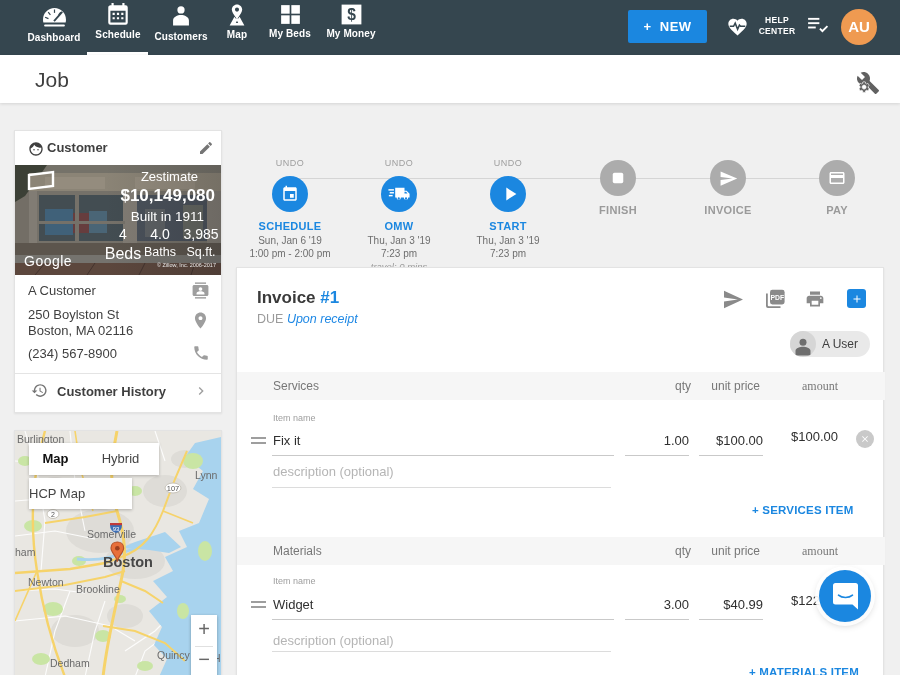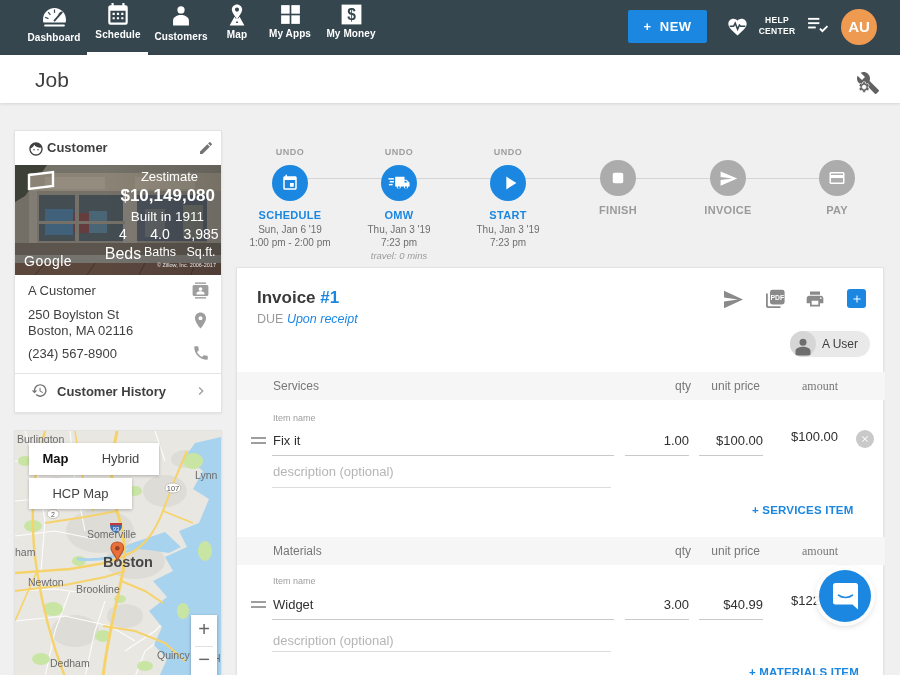--- a/index.html
+++ b/index.html
@@ -24,21 +24,21 @@
 #custhead { position:absolute; left:0; top:0; width:100%; height:34px; }
 #custhead .t { position:absolute; left:32px; top:9px; font-size:13px; font-weight:bold; color:#3f3f3f; }
 #photo { position:absolute; left:0; top:34px; width:206px; height:110px; overflow:hidden; }
 .zr { position:absolute; right:6px; color:#fff; text-align:right; width:190px; }
 #custinfo { position:absolute; left:0; top:0; width:100%; height:100%; }
 
 #mapcard { left:14px; top:430px; width:208px; height:246px; overflow:hidden; }
 
 #steps { position:absolute; left:236px; top:130px; width:648px; height:130px; }
 .step { position:absolute; width:110px; text-align:center; }
-.step .undo { margin-top:17px; font-size:9px; color:#9e9e9e; font-weight:bold; letter-spacing:0.5px; }
+.step .undo { margin-top:28px; font-size:9px; color:#9e9e9e; font-weight:normal; letter-spacing:0.5px; }
 .circ { width:36px; height:36px; border-radius:50%; margin:0 auto; position:relative; }
 .circ.blue { background:#1b87e0; }
 .circ.gray { background:#acacac; }
 .steplbl { font-size:11px; font-weight:bold; margin-top:8px; letter-spacing:0.3px; }
 .steplbl.blue { color:#1b87e0; }
 .steplbl.gray { color:#9a9a9a; }
 .stepsub { font-size:10px; color:#6e6e6e; line-height:13px; margin-top:2px; }
 .connector { position:absolute; top:47.5px; height:1px; background:#d5d5d5; }
 
 #invcard { left:236px; top:267px; width:648px; height:500px; }
@@ -101,21 +101,21 @@
       </svg>
     <div class="lbl">Map</div>
   </div>
   <div class="navitem" style="left:262px;width:56px;">
     <svg width="25" height="25" viewBox="0 0 24 24" fill="#fff">
         <rect x="3" y="3" width="8.2" height="8.2"></rect>
         <rect x="12.8" y="3" width="8.2" height="8.2"></rect>
         <rect x="3" y="12.8" width="8.2" height="8.2"></rect>
         <rect x="12.8" y="12.8" width="8.2" height="8.2"></rect>
       </svg>
-    <div class="lbl">My Apps</div>
+    <div class="lbl">My Beds</div>
   </div>
   <div class="navitem" style="left:322px;width:58px;">
     <svg width="25" height="25" viewBox="0 0 24 24">
         <rect x="2.5" y="2.5" width="19" height="19" fill="#fff"></rect>
         <text x="12" y="17.4" font-size="15" font-weight="bold" fill="#35464f" text-anchor="middle" font-family="Liberation Sans">$</text>
       </svg>
     <div class="lbl">My Money</div>
   </div>
   <div id="tab-underline" style="left:87px;width:61px;"></div>
   <div id="newbtn">+&nbsp;&nbsp;NEW</div>
@@ -310,21 +310,21 @@
       </g>
     </g>
     <g transform="translate(96,117) scale(1.15)">
       <path d="M0 0 C 0 -7, 11 -7, 11 0 C 11 4, 5.5 8, 5.5 12 C 5.5 8, 0 4, 0 0 Z" fill="#e8703a" stroke="#b5532a" stroke-width="1"></path>
       <circle cx="5.5" cy="0.2" r="2" fill="#9c3f1e"></circle>
     </g>
   </svg>
   <div class="abs" style="left:14px;top:12px;width:130px;height:32px;background:#fff;box-shadow:0 1px 3px rgba(0,0,0,0.25);"></div>
   <div class="abs" style="left:14px;top:12px;width:53px;height:32px;font-size:13px;font-weight:bold;color:#111;text-align:center;line-height:32px;">Map</div>
   <div class="abs" style="left:67px;top:12px;width:77px;height:32px;font-size:13px;color:#444;text-align:center;line-height:32px;">Hybrid</div>
-  <div class="abs" style="left:14px;top:47px;width:103px;height:31px;background:#fff;box-shadow:0 1px 3px rgba(0,0,0,0.25);font-size:13px;color:#444;text-align:center;line-height:31px;">HCP Map</div>
+  <div class="abs" style="left:14px;top:47px;width:103px;height:31px;background:#fff;box-shadow:0 1px 3px rgba(0,0,0,0.25);font-size:13px;color:#444;line-height:31px;">HCP Map</div>
   <div class="abs" style="left:176px;top:184px;width:26px;height:62px;background:#fff;box-shadow:0 1px 3px rgba(0,0,0,0.3);">
     <div style="position:absolute;left:0;top:0;width:26px;height:31px;font-size:20px;color:#666;text-align:center;line-height:29px;">+</div>
     <div style="position:absolute;left:4px;top:31px;width:18px;height:1px;background:#e0e0e0;"></div>
     <div style="position:absolute;left:0;top:31px;width:26px;height:31px;font-size:20px;color:#666;text-align:center;line-height:27px;">−</div>
   </div>
 </div>
 <div id="steps">
   <div class="connector" style="left:54px;width:547px;"></div>
   <div class="step" style="left:-1px;top:0;">
     <div class="undo">UNDO</div>

